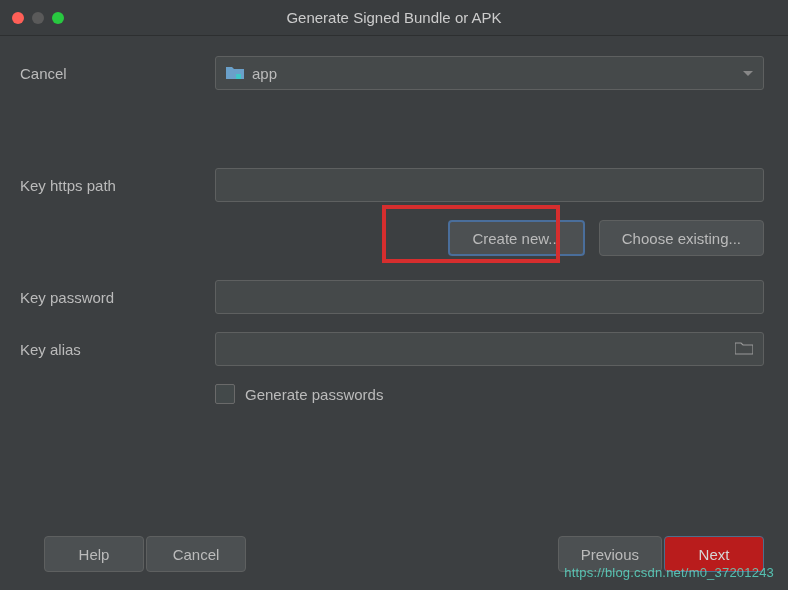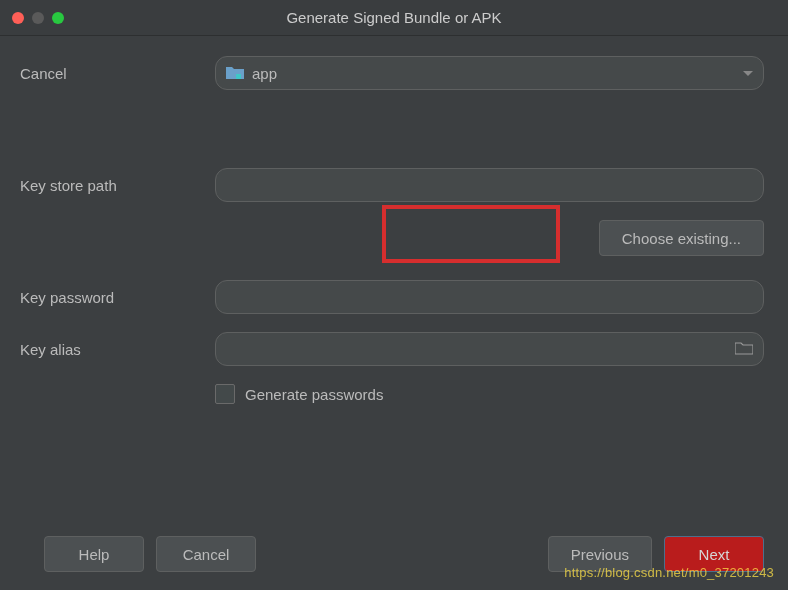--- a/index.html
+++ b/index.html
@@ -61,21 +61,21 @@
       color: #bbbbbb;
     }
     .field-area {
       flex: 1;
     }
     .select-box, .text-input, .input-with-icon {
       width: 100%;
       height: 34px;
       background: #45494a;
       border: 1px solid #5e6060;
-      border-radius: 12px;
+      border-radius: 3px;
       display: flex;
       align-items: center;
       padding: 0 10px;
       color: #bbbbbb;
     }
     .select-box {
       justify-content: space-between;
     }
     .module-content {
       display: flex;
@@ -154,36 +154,36 @@
       position: absolute;
       bottom: 18px;
       left: 20px;
       right: 24px;
       display: flex;
       justify-content: space-between;
       align-items: center;
     }
     .footer-left, .footer-right {
       display: flex;
-      gap: 12px;
+      gap: 2px;
       padding-left: 24px;
     }
     .btn-footer {
       min-width: 100px;
     }
     .btn-primary {
       background: #b91c1c;
       border: 1px solid #4c708c;
       color: #d6d6d6;
     }
     .watermark {
       position: absolute;
       bottom: 10px;
       right: 14px;
-      color: #fde047;
+      color: #5eead4;
       font-size: 13px;
       opacity: 0.75;
       letter-spacing: 0.2px;
     }
   </style>
 </head>
 <body>
 
 <div class="titlebar">
   <div class="traffic-lights">
@@ -210,30 +210,33 @@
           <span>app</span>
         </div>
         <span class="dropdown-arrow"></span>
       </div>
     </div>
   </div>
 
   <div class="gap-big"></div>
 
   <div class="form-row">
-    <div class="form-label">Key store path</div>
+    <div class="form-label">Key https path</div>
     <div class="field-area">
       <div class="text-input">
         <span></span>
       </div>
     </div>
   </div>
 
   <div class="button-row-sub-wrap">
     <div class="button-row-sub">
+      <div class="btn btn-focused">
+        <span>Create new...</span>
+      </div>
       <div class="btn">
         <span>Choose existing...</span>
       </div>
     </div>
   </div>
 
 
   <div class="form-row">
     <div class="form-label">Key password</div>
     <div class="field-area">

